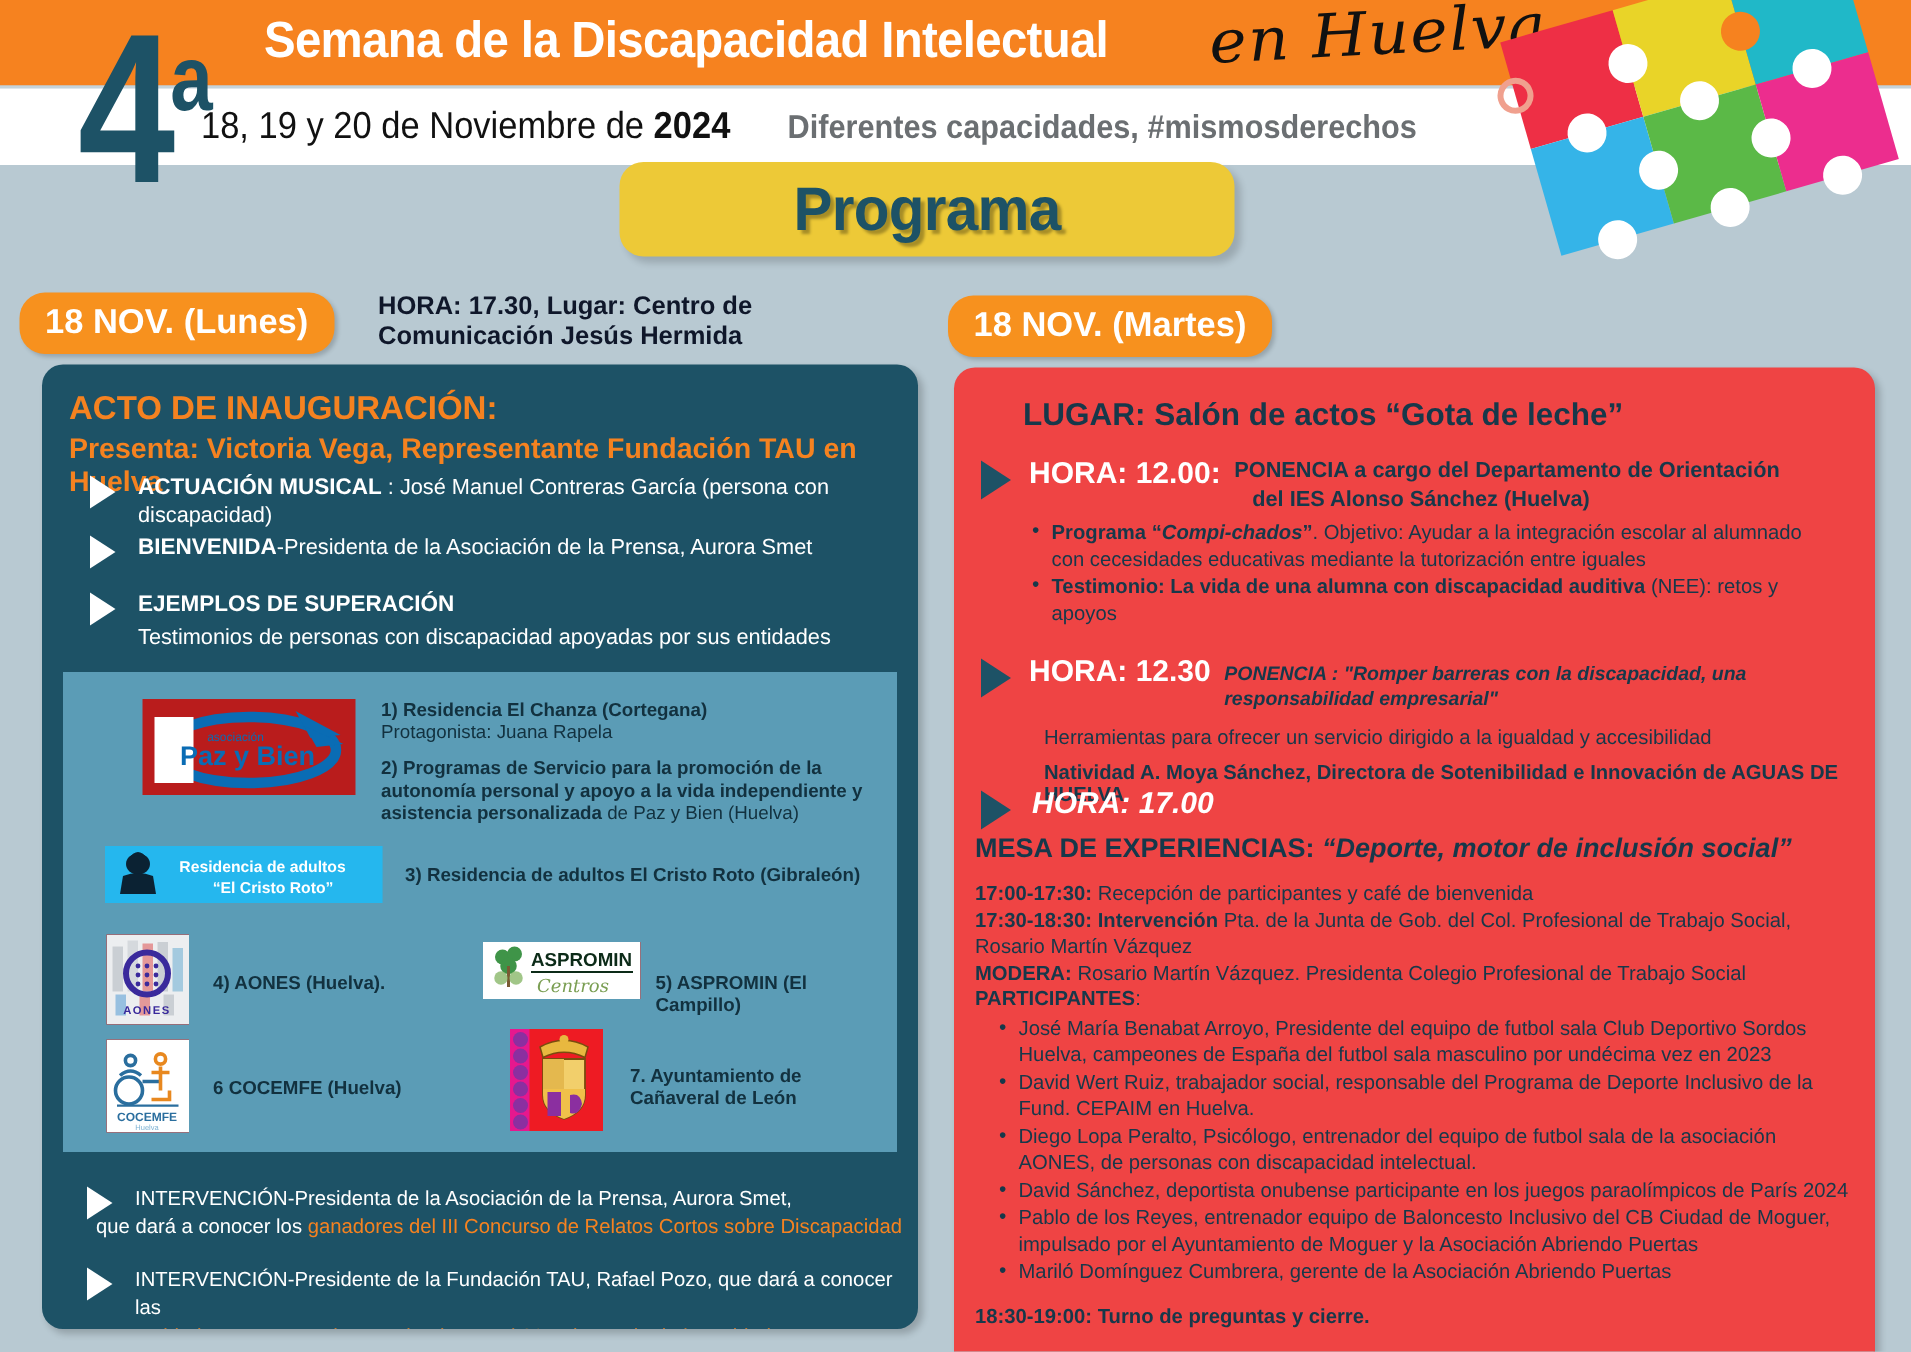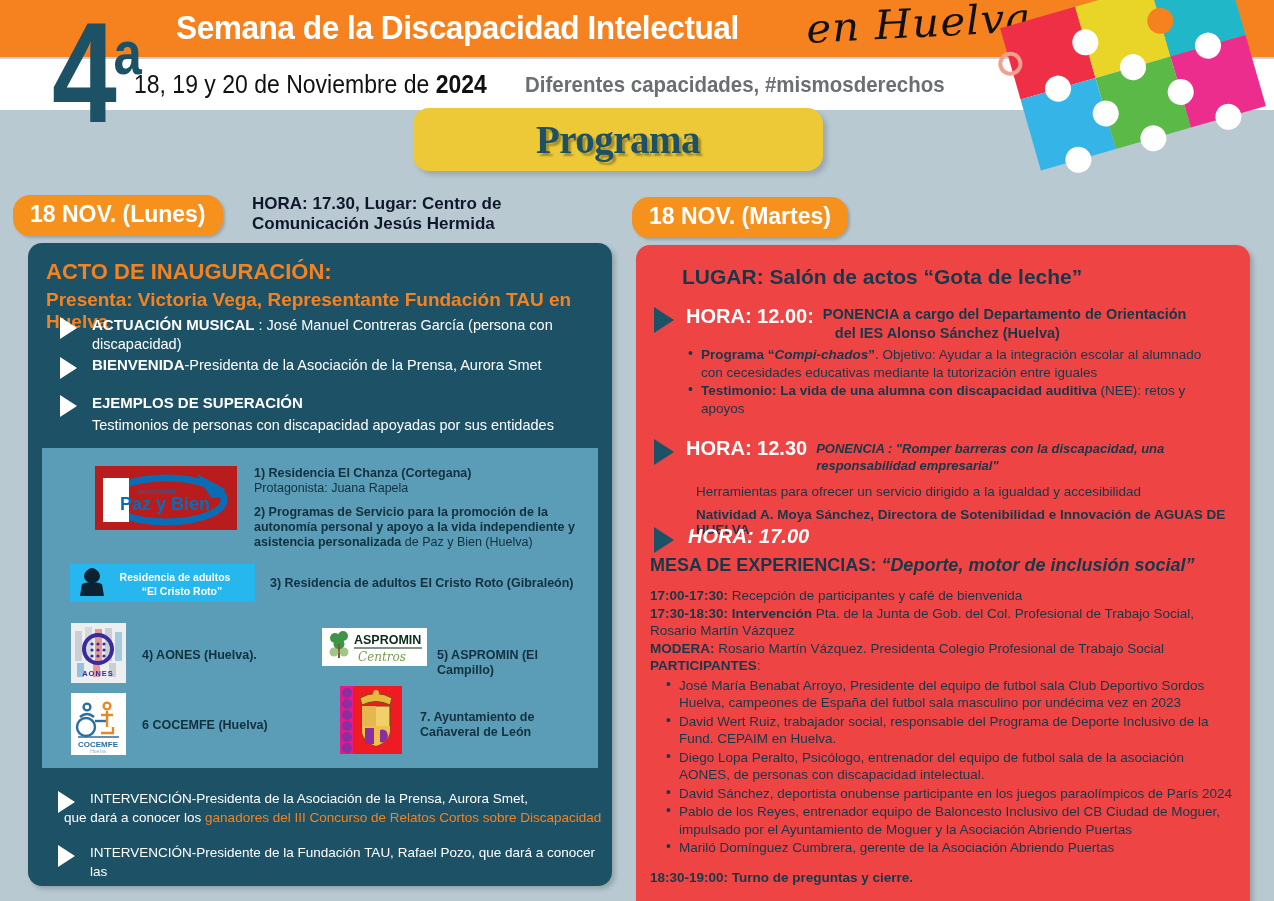--- a/index.html
+++ b/index.html
@@ -81,21 +81,20 @@
   }
 
   
   .programa {
     position: absolute; left: 413px; top: 108px;
     width: 410px; height: 63px;
     background: #edc937;
     border-radius: 16px;
     box-shadow: 4px 4px 5px rgba(0,0,0,0.16);
     z-index: 3;
-    font-family: Liberation Serif, serif;
   }
   .programa span {
     display: block;
     text-align: center;
     font-size: 41px; font-weight: bold; color: #1d5266;
     line-height: 63px;
     letter-spacing: -0.5px;
     text-shadow: 3px 3px 2px rgba(0,0,0,0.30);
     transform: scaleX(0.95);
   }

